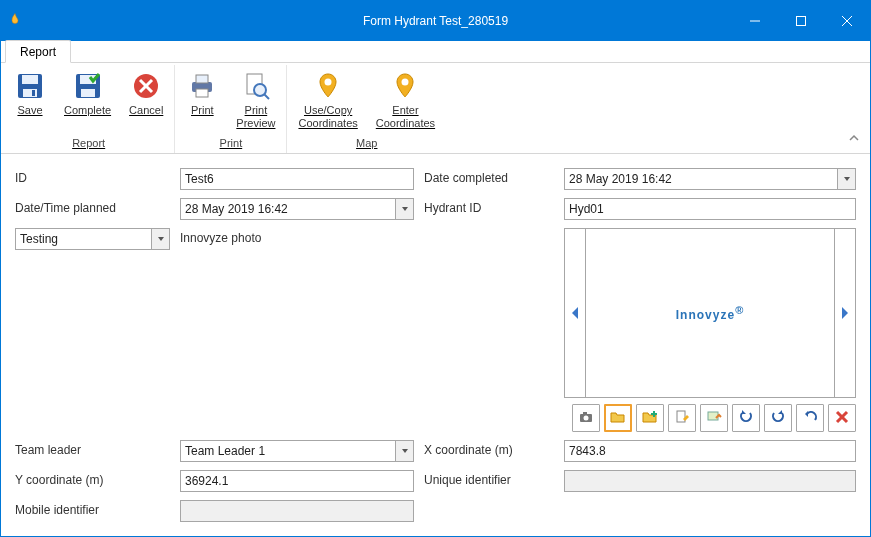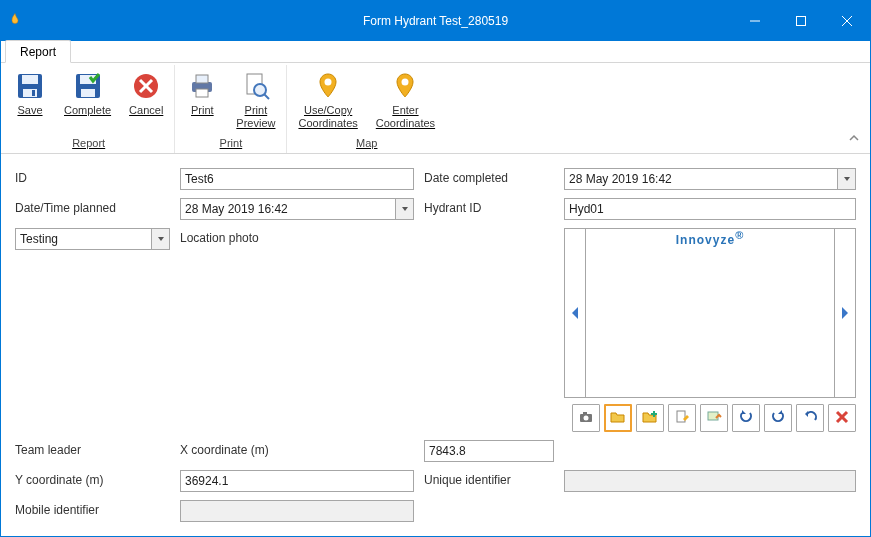--- a/index.html
+++ b/index.html
@@ -25,21 +25,21 @@
   .content { flex: 1; padding: 14px 14px 14px 14px; display: grid; grid-template-columns: 155px 1fr 130px 1fr; column-gap: 10px; row-gap: 8px; align-content: start; }
   .lbl-field { color: #333; font-size: 12px; padding-top: 3px; }
   .text-input, .combo { height: 22px; border: 1px solid #a6a6a6; padding: 8px 4px; width: 100%; background: #fff; font-size: 12px; color: #222; }
   .text-input[readonly] { background: #f0f0f0; color: #444; }
   .combo { display: flex; padding: 0; }
   .combo-input { flex: 1; border: none; padding: 2px 4px; background: transparent; font-size: 12px; color: #222; min-width: 0; }
   .combo-btn { width: 18px; border-left: 1px solid #a6a6a6; background: #f0f0f0; display: flex; align-items: center; justify-content: center; }
   .photo-wrap { grid-column: 4; grid-row: 3 / span 3; display: flex; flex-direction: column; gap: 6px; }
   .photo-frame { flex: 1; display: flex; align-items: stretch; min-height: 170px; }
   .photo-nav { width: 22px; border: 1px solid #a6a6a6; background: #fff; display: flex; align-items: center; justify-content: center; }
-  .photo-img { flex: 1; border: 1px solid #a6a6a6; border-left: none; border-right: none; background: #fff; display: flex; align-items: flex-start; justify-content: center; font-family: "Times New Roman", serif; font-weight: bold; letter-spacing: 1px; color: #2a74b8; font-size: 28px; }
+  .photo-img { flex: 1; border: 1px solid #a6a6a6; border-left: none; border-right: none; background: #fff; display: flex; align-items: center; justify-content: center; font-family: "Times New Roman", serif; font-weight: bold; letter-spacing: 1px; color: #2a74b8; font-size: 28px; }
   .photo-tools { display: flex; gap: 4px; justify-content: flex-start; padding-left: 8px; }
   .tool-btn { width: 28px; height: 28px; border: 1px solid #a6a6a6; background: #fff; display: flex; align-items: center; justify-content: center; border-radius: 1px; }
   .tool-btn.active { border: 2px solid #f0a030; }
   .full-row-btn { grid-column: 3 / span 2; height: 22px; border: 1px solid #a6a6a6; background: #f0f0f0; display: flex; align-items: center; justify-content: center; font-size: 12px; }
   .spacer-row { grid-column: 1 / span 4; height: 0; }
 </style>
 </head>
 <body>
 
 <div class="window">
@@ -201,21 +201,21 @@
     <input class="text-input" value="Hyd01" style="">
 
     <div class="combo">
       <input class="combo-input" value="Testing" style="">
       <div class="combo-btn">
           <svg width="8" height="8" viewBox="0 0 8 8">
             <path d="M1 2 L4 6 L7 2 Z" fill="#555"></path>
           </svg>
         </div>
     </div>
-    <div class="lbl-field">Location photo</div>
+    <div class="lbl-field">Innovyze photo</div>
     <div class="photo-wrap">
       <div class="photo-frame">
         <div class="photo-nav">
           <svg width="12" height="14" viewBox="0 0 12 14">
               <path d="M9 1 L3 7 L9 13 Z" fill="#3a77c8"></path>
             </svg>
         </div>
         <div class="photo-img">
           <span><span>Innovyze</span><span style="font-size:11px;vertical-align:super;">®</span></span>
         </div>
@@ -281,20 +281,28 @@
                 <line x1="12" y1="2" x2="2" y2="12" stroke="#d9443a" stroke-width="3"></line>
               </svg></span>
           </div>
       </div>
     </div>
 
     <div class="spacer-row" style="grid-row:4"></div>
     <div class="spacer-row" style="grid-row:5"></div>
 
     <div class="lbl-field" style="grid-row:6">Team leader</div>
+    <div class="combo" style="grid-row:6">
+      <input class="combo-input" value="Team Leader 1" style="">
+      <div class="combo-btn">
+          <svg width="8" height="8" viewBox="0 0 8 8">
+            <path d="M1 2 L4 6 L7 2 Z" fill="#555"></path>
+          </svg>
+        </div>
+    </div>
     <div class="lbl-field" style="grid-row:6">X coordinate (m)</div>
     <input class="text-input" style="grid-row: 6;" value="7843.8">
 
     <div class="lbl-field" style="grid-row:7">Y coordinate (m)</div>
     <input class="text-input" style="grid-row: 7;" value="36924.1">
     <div class="lbl-field" style="grid-row:7">Unique identifier</div>
     <input class="text-input" style="grid-row: 7; background: rgb(240, 240, 240);" readonly="" value="">
 
     <div class="lbl-field" style="grid-row:8">Mobile identifier</div>
     <input class="text-input" style="grid-row: 8; background: rgb(240, 240, 240);" readonly="" value="">

